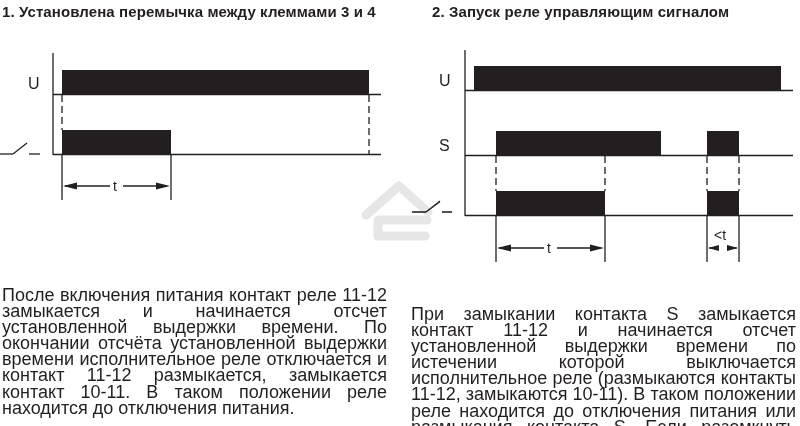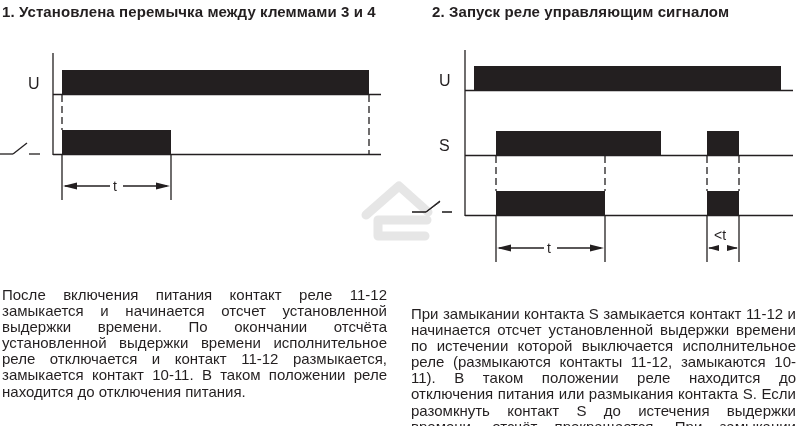--- a/index.html
+++ b/index.html
@@ -1,21 +1,21 @@
 <!DOCTYPE html>
 <html><head>
 <meta charset="utf-8">
 <style>
   html, body { margin:0; padding:0; background:#ffffff; }
   body { width:800px; height:426px; position:relative; overflow:hidden; font-family:"Liberation Sans", sans-serif; color:#231f20; }
   .title { position:absolute; top:3px; font-weight:bold; font-size:15px; white-space:nowrap; letter-spacing:0.1px; }
   #title-1 { left:2px;text-align:center; }
   #title-2 { left:432px; }
   svg.diagram { position:absolute; left:0; top:0; }
-  .para { position:absolute; font-size:15px; line-height:16.1px; text-align:justify; }
+  .para { position:absolute; font-size:18px; line-height:16.1px; text-align:justify; }
   #para-1 { left:2px; top:287px; width:385px; }
   #para-2 { left:411px; top:306px; width:385px; }
   .lbl { font-family:"Liberation Sans", sans-serif; font-size:16px; fill:#231f20; }
   .tlbl { font-family:"Liberation Sans", sans-serif; font-size:14px; fill:#231f20; }
 </style>
 </head>
 <body>
 
 <div class="title" id="title-1">1. Установлена перемычка между  клеммами 3 и 4</div>
 <div class="title" id="title-2">2. Запуск реле управляющим сигналом</div>

